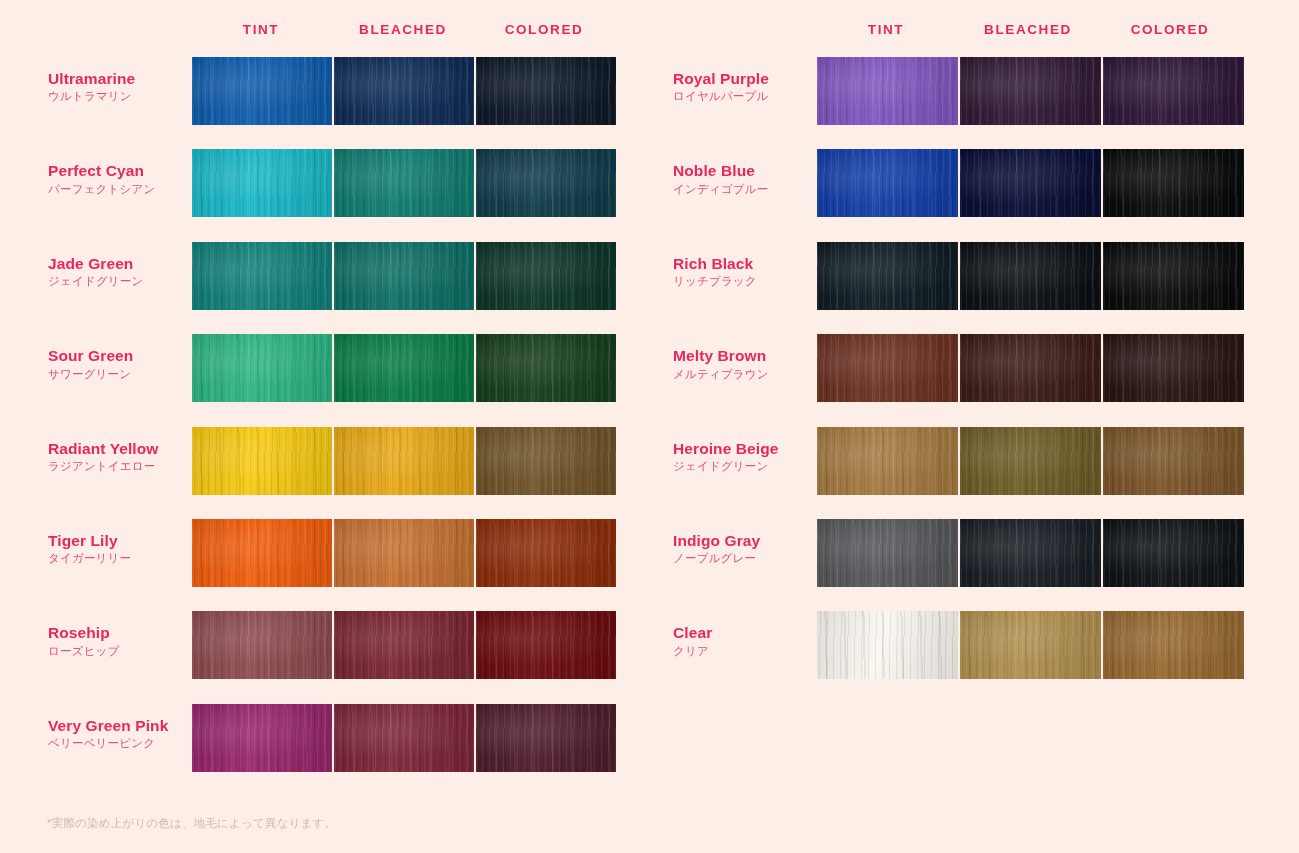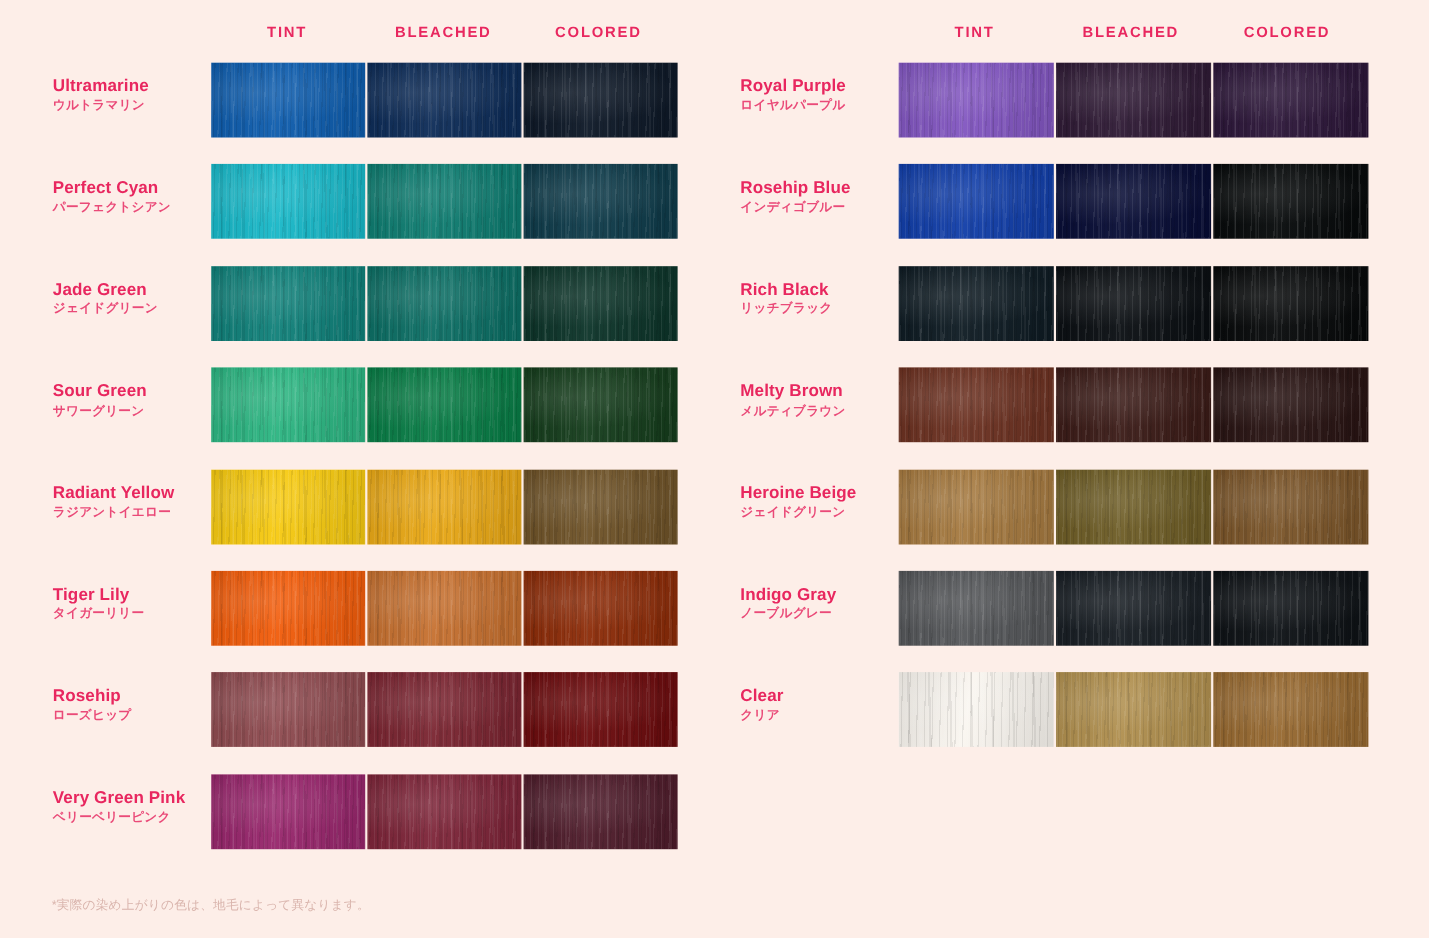--- a/index.html
+++ b/index.html
@@ -63,21 +63,21 @@
   .name-en {
     font-size: 15.5px;
     font-weight: bold;
     color: #e8275f;
     line-height: 1.25;
     white-space: nowrap;
     letter-spacing: 0.1px;
   }
   .name-jp {
     font-size: 11.5px;
-    font-weight: bold;
+    font-weight: normal;
     color: #ea4a78;
     line-height: 1.5;
     white-space: nowrap;
     letter-spacing: 0.2px;
   }
 
   .swatches {
     position: absolute;
     top: 0;
     left: 144px;
@@ -264,21 +264,21 @@
           <div class="name-jp">ロイヤルパープル</div>
         </div>
         <div class="swatches">
           <div class="swatch" style="background: rgb(129, 85, 192);"></div>
           <div class="swatch" style="background: rgb(46, 25, 52);"></div>
           <div class="swatch" style="background: rgb(43, 21, 56);"></div>
         </div>
       </div>
       <div class="row">
         <div class="row-name">
-          <div class="name-en">Rosehip Blue</div>
+          <div class="name-en">Noble Blue</div>
           <div class="name-jp">インディゴブルー</div>
         </div>
         <div class="swatches">
           <div class="swatch" style="background: rgb(16, 61, 168);"></div>
           <div class="swatch" style="background: rgb(6, 11, 52);"></div>
           <div class="swatch" style="background: rgb(5, 8, 9);"></div>
         </div>
       </div>
       <div class="row">
         <div class="row-name">

